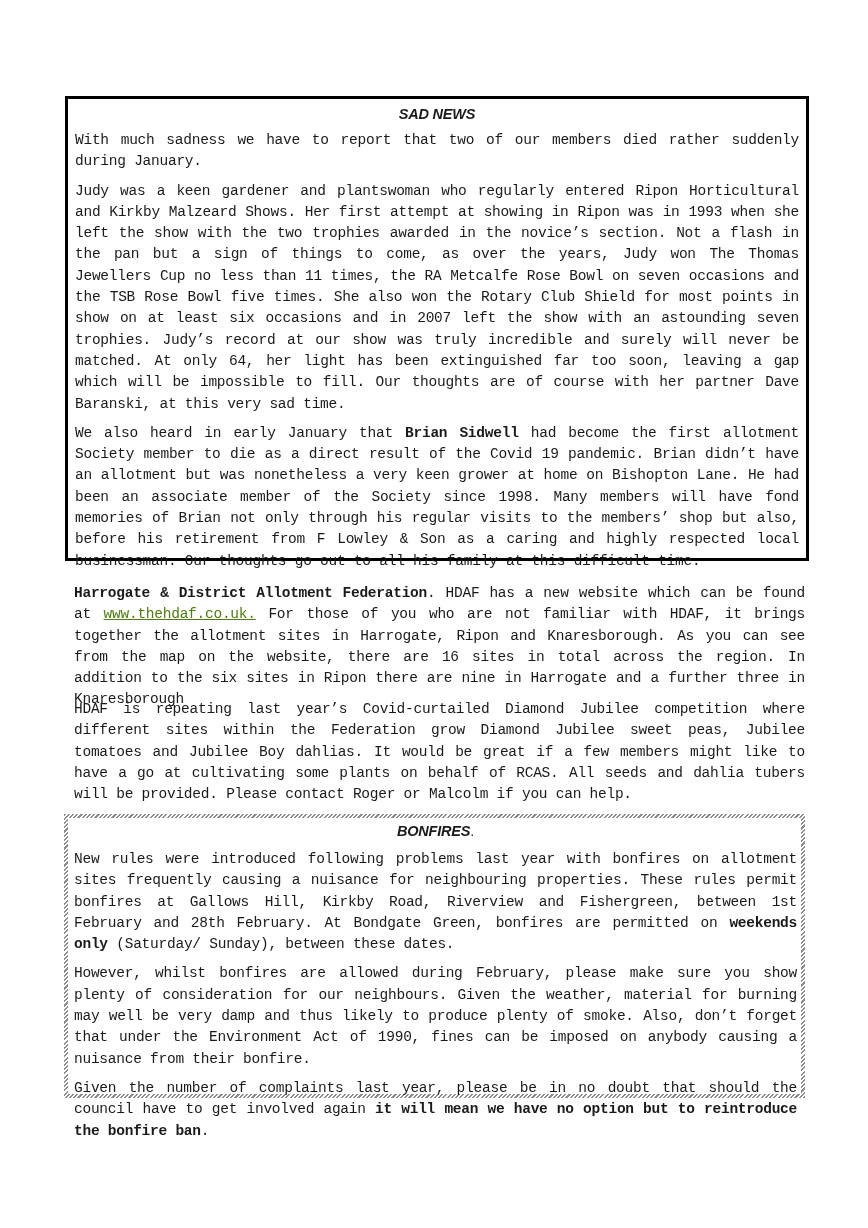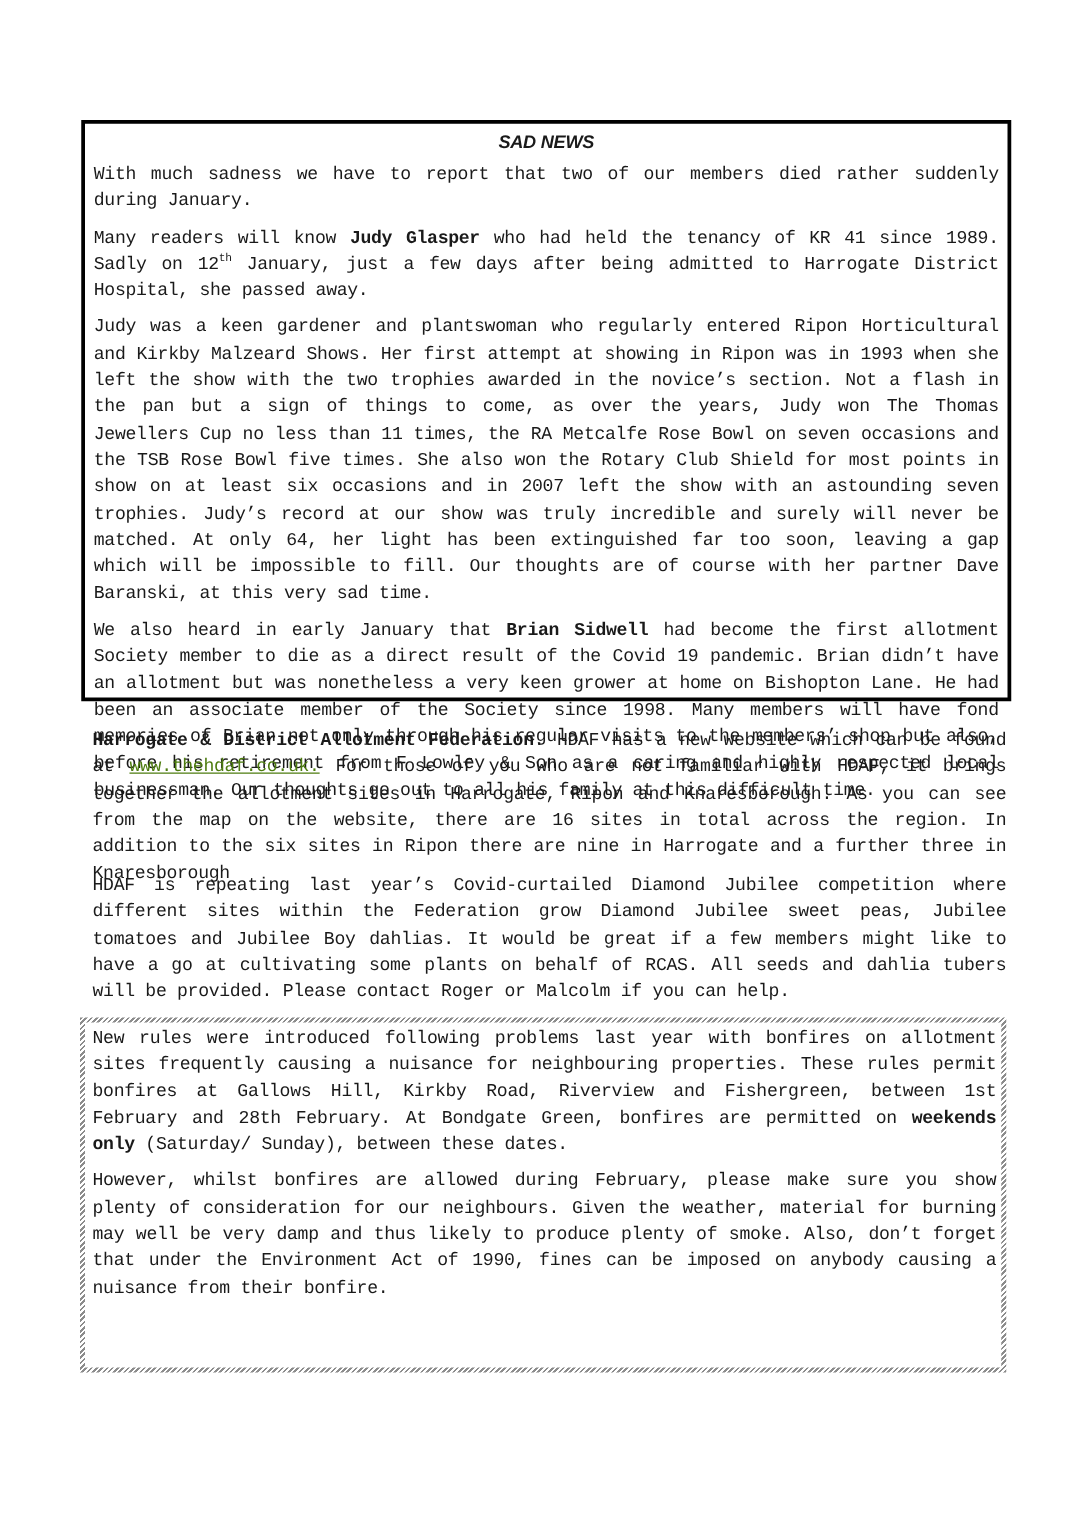--- a/index.html
+++ b/index.html
@@ -90,35 +90,36 @@
 <body>
 
 <div class="page">
 
   <section class="box-sad">
     <div class="box-inner">
       <div class="title">SAD NEWS</div>
 
       <p class="last-left">With much sadness we have to report that two of our members died rather suddenly during January.</p>
 
-      <p class="last-left"><span>Many readers will know </span><b>Judy Glasper</b><span> who had held the tenancy of KR 41 since 1989.  Sadly on 12</span><sup>th</sup><span> January, just a few days after being admitted to Harrogate District Hospital, she passed away.</span></p>
 
       <p class="last-left">Judy was a keen gardener and plantswoman who regularly entered Ripon Horticultural and Kirkby Malzeard Shows.  Her first attempt at showing in Ripon was in 1993 when she left the show with the two trophies awarded in the novice’s section.  Not a flash in the pan but a sign of things to come, as over the years, Judy won The Thomas Jewellers Cup no less than 11 times, the RA Metcalfe Rose Bowl on seven occasions and the TSB Rose Bowl five times.  She also won the Rotary Club Shield for most points in show on at least six occasions and in 2007 left the show with an astounding seven trophies.  Judy’s record at our show was truly incredible and surely will never be matched.  At only 64, her light has been extinguished far too soon, leaving a gap which will be impossible to fill.  Our thoughts are of course with her partner Dave Baranski, at this very sad time.</p>
 
       <p class="last-left"><span>We also heard in early January that </span><b>Brian Sidwell</b><span> had become the first allotment Society member to die as a direct result of the Covid 19 pandemic.  Brian didn’t have an allotment but was nonetheless a very keen grower at home on Bishopton Lane.  He had been an associate member of the Society since 1998.  Many members will have fond memories of Brian not only through his regular visits to the members’ shop but also, before his retirement from F Lowley &amp; Son as a caring and highly respected local businessman.  Our thoughts go out to all his family at this difficult time.</span></p>
     </div>
   </section>
 
   <p class="free hdaf1 last-left"><b>Harrogate &amp; District Allotment Federation</b><span>.  HDAF has a new website which can be found at </span><a class="link">www.thehdaf.co.uk.</a><span>  For those of you who are not familiar with HDAF, it brings together the allotment sites in Harrogate, Ripon and Knaresborough.  As you can see from the map on the website, there are 16 sites in total across the region.  In addition to the six sites in Ripon there are nine in Harrogate and a further three in Knaresborough</span></p>
 
   <p class="free hdaf2 last-left">HDAF is repeating last year’s Covid-curtailed Diamond Jubilee competition where different sites within the Federation grow Diamond Jubilee sweet peas, Jubilee tomatoes and Jubilee Boy dahlias.  It would be great if a few members might like to have a go at cultivating some plants on behalf of RCAS.  All seeds and dahlia tubers will be provided.  Please contact Roger or Malcolm if you can help.</p>
 
   <section class="box-bon">
     <div class="box-bon-inner">
+      <div class="title"><span>BONFIRES</span><span style="font-weight:normal;font-style:normal">.</span></div>
 
       <p class="last-left"><span>New rules were introduced following problems last year with bonfires on allotment sites frequently causing a nuisance for neighbouring properties.  These rules permit bonfires at Gallows Hill, Kirkby Road, Riverview and Fishergreen, between 1st February and 28th February.  At Bondgate Green, bonfires are permitted on </span><b>weekends only</b><span> (Saturday/ Sunday), between these dates.</span></p>
 
       <p class="last-left">However, whilst bonfires are allowed during February, please make sure you show plenty of consideration for our neighbours.  Given the weather, material for burning may well be very damp and thus likely to produce plenty of smoke.  Also, don’t forget that under the Environment Act of 1990, fines can be imposed on anybody causing a nuisance from their bonfire.</p>
 
+      <p class="last-left"><span>Given the number of complaints last year, please be in no doubt that should the council have to get involved again </span><b>it will mean we have no option but to reintroduce the bonfire ban</b><span>.</span></p>
     </div>
   </section>
 
 </div>
 
 </body></html>

